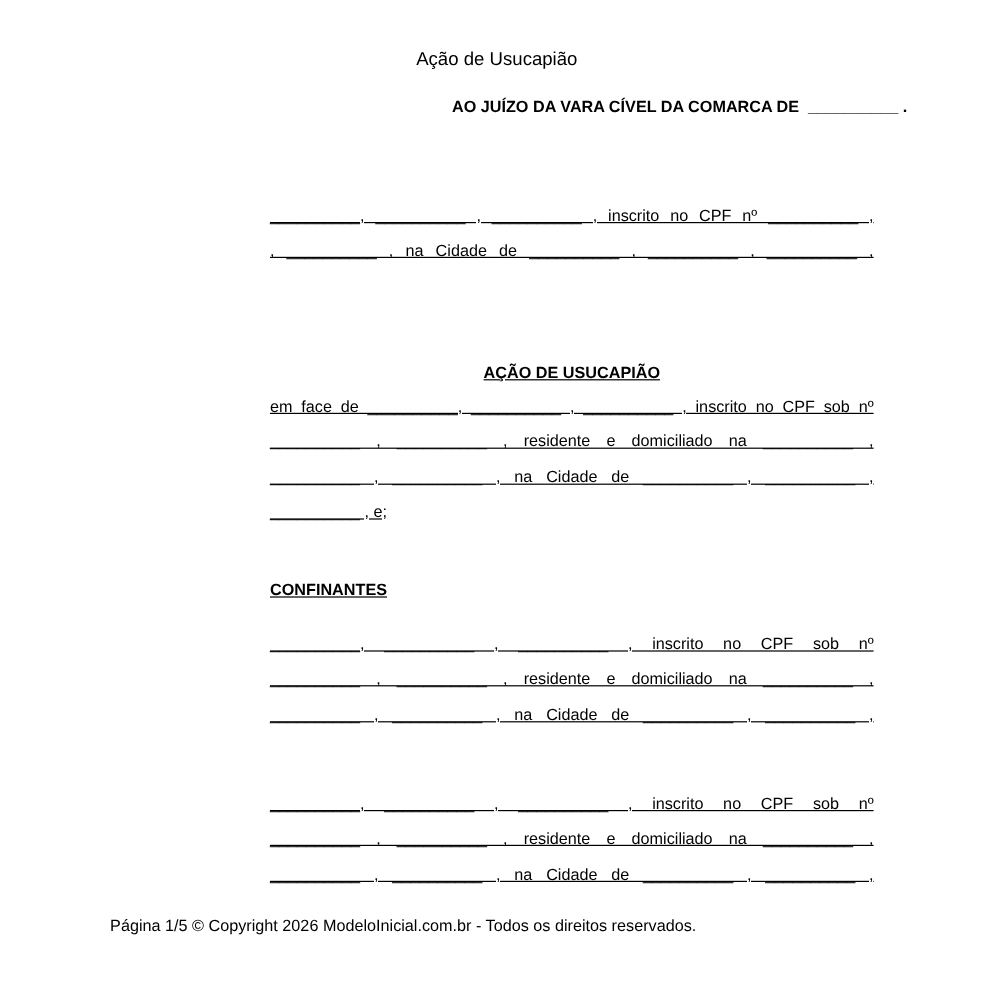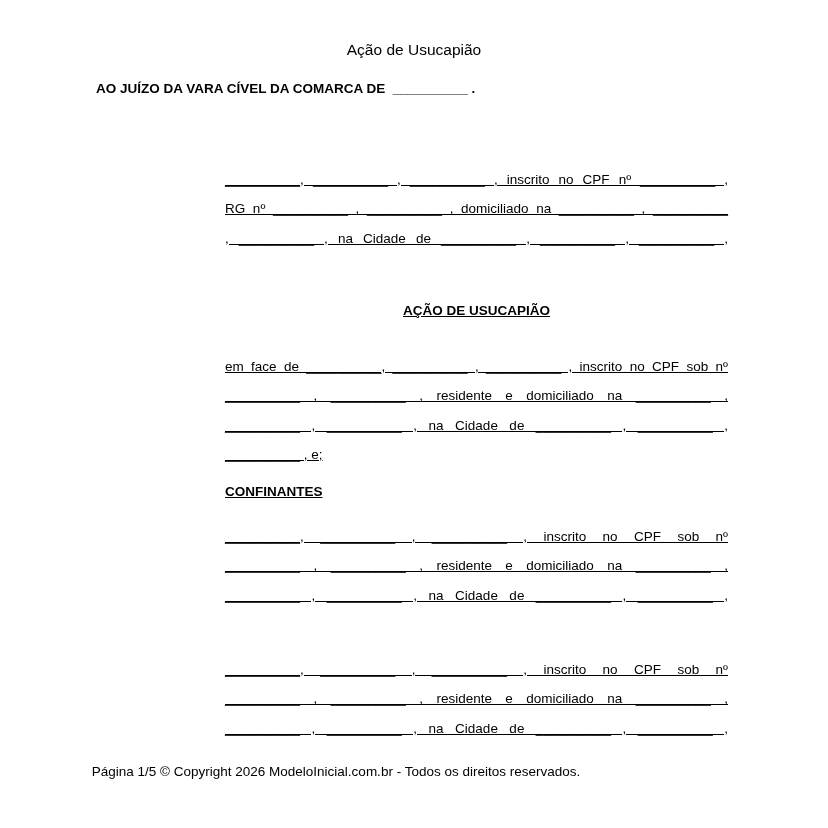--- a/index.html
+++ b/index.html
@@ -21,32 +21,33 @@
     font-size: 15.5px;
     line-height: 20px;
   }
   .court-heading {
     position: absolute;
     top: 80px; left: 96px;
     width: 660px;
     font-weight: 700;
     font-size: 13.5px;
     line-height: 17px;
+    text-align: right;
   }
   .block {
     position: absolute;
     left: 225px;
     width: 503px;
     font-size: 13.5px;
     line-height: 29.4px;
     text-decoration: underline;
   }
   .p-author      { top: 165px; }
   .petition-title{ top: 296px; text-align: center; font-weight: 700; }
-  .p-defendant   { top: 352px; }
+  .p-defendant   { top: 324px; }
   .h-confinantes { top: 477px; font-weight: 700; }
   .p-confinante1 { top: 522px; }
   .p-confinante2 { top: 655px; }
   .jl {            
     text-align: justify;
     text-align-last: justify;
   }
   .ll { text-align: left; }   
   .page-footer {
     position: absolute;
@@ -61,21 +62,20 @@
 <body>
 
 <div class="sheet">
 
   <div class="doc-title">Ação de Usucapião</div>
 
   <div class="court-heading">AO JUÍZO DA VARA CÍVEL DA COMARCA DE &nbsp;__________ .</div>
 
   <div class="block p-author">
     <div class="jl">__________, __________ , __________ , inscrito no CPF nº __________ ,</div>
-    <div class="jl">RG nº __________ , __________ , domiciliado na __________ , __________</div>
     <div class="jl">, __________ , na Cidade de __________ , __________ , __________ ,</div>
   </div>
 
   <div class="block petition-title">AÇÃO DE USUCAPIÃO</div>
 
   <div class="block p-defendant">
     <div class="jl">em face de __________, __________ , __________ , inscrito no CPF sob nº</div>
     <div class="jl">__________ , __________ , residente e domiciliado na __________ ,</div>
     <div class="jl">__________ , __________ , na Cidade de __________ , __________ ,</div>
     <div class="ll">__________ , e;</div>

